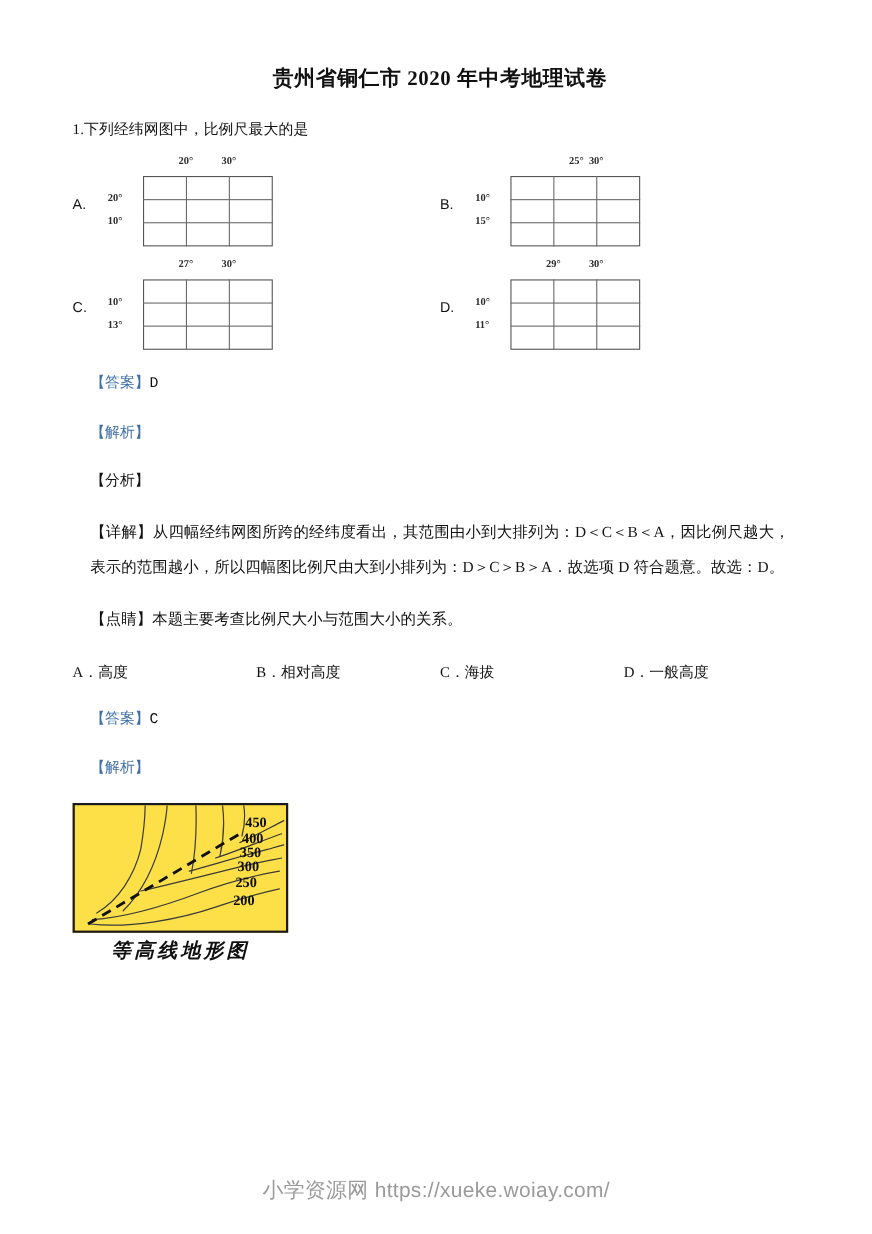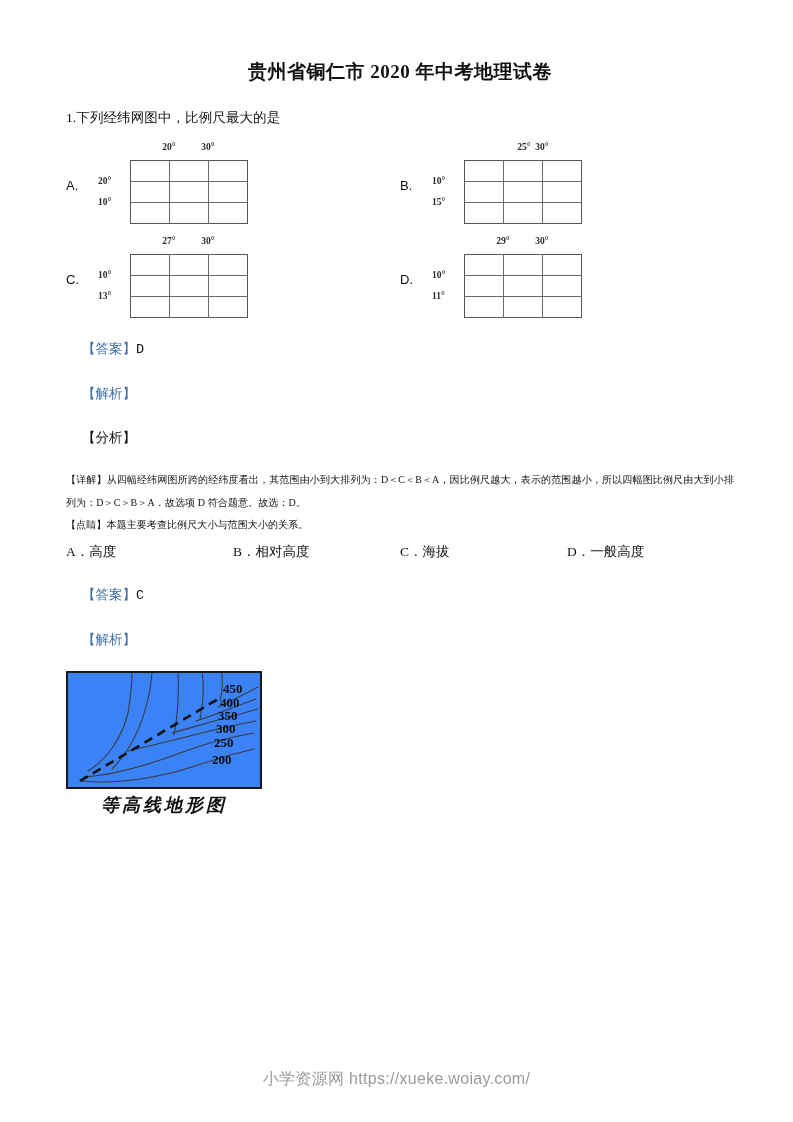--- a/index.html
+++ b/index.html
@@ -51,24 +51,24 @@
 
   
   .q-stem {
     font-size: 13.5px;
     line-height: 2.2;
     text-align: justify;
     margin: 0;
     letter-spacing: 0.1px;
   }
   .para {
-    font-size: 10px;
+    font-size: 14px;
     line-height: 2.25;
     text-align: justify;
-    margin: 0;
+    margin: 16px;
     letter-spacing: 0.1px;
   }
   .para-tight {
     font-size: 13.5px;
     line-height: 2.1;
     margin: 16px;
     font-family: Liberation Mono, monospace;
   }
   .tag-blue {
     color: #3f6fa8;
@@ -161,21 +161,21 @@
     margin-top: 6px;
     width: 210px;
   }
   .contour-frame {
     width: 196px;
     height: 118px;
     border: 2.2px solid #1a1a1a;
     box-sizing: border-box;
     position: relative;
     overflow: hidden;
-    background: #3b82f6;
+    background: #fde047;
   }
   .contour-frame svg { display: block; }
   .contour-caption {
     text-align: center;
     font-size: 18px;
     letter-spacing: 3px;
     margin-top: 4px;
     font-family: "DejaVu Serif", serif;
     font-weight: bold;
     font-style: italic;
@@ -183,21 +183,21 @@
     width: 196px;
   }
 
   
   .footer-wm {
     position: absolute;
     left: 0;
     top: 1069px;
     width: 793px;
     text-align: center;
-    font-size: 16px;
+    font-size: 19px;
     color: #9a9a9a;
     font-family: "Liberation Sans", sans-serif;
     letter-spacing: 0.3px;
   }
 </style>
 </head>
 <body>
 
 <div class="page">
 

